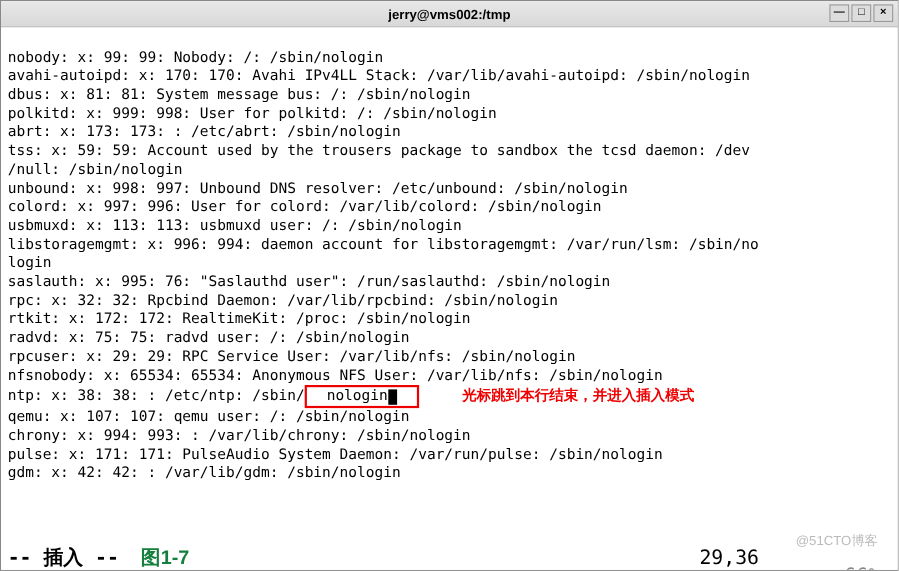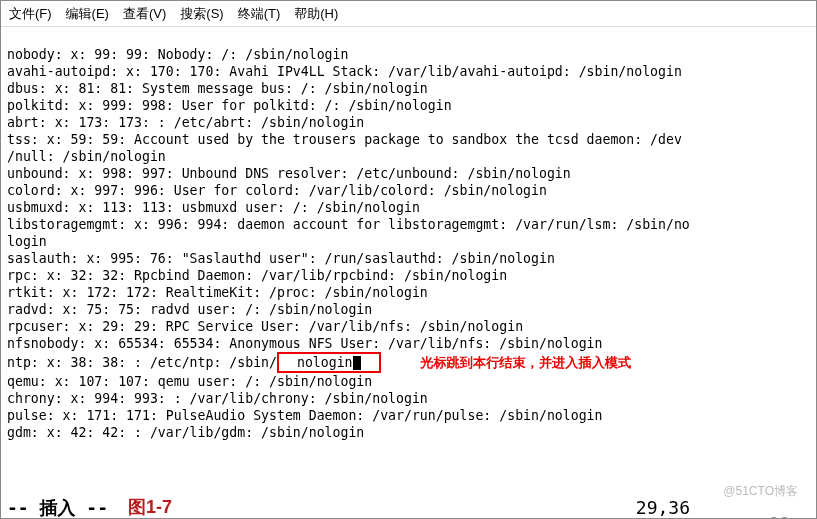--- a/index.html
+++ b/index.html
@@ -9,38 +9,38 @@
 .titlebar .ctrls { position: absolute; right: 4px; top: 3px; display: flex; gap: 2px; }
 .tbtn { width: 18px; height: 16px; background: #ddd; border: 1px solid #999; font-size: 10px; text-align: center; line-height: 14px; cursor: pointer; }
 .menubar { height: 26px; display: flex; align-items: center; padding: 0 8px; gap: 14px; font-size: 13px; border-bottom: 1px solid #ddd; }
 .menubar span { cursor: pointer; }
 .term { flex: 1; background: #fff; color: #000; font-family: "DejaVu Sans Mono","Courier New",monospace; font-size: 13.2px; line-height: 17px; padding: 2px 6px; position: relative; white-space: pre; overflow: hidden; }
 .redbox { border: 2px solid #e00; padding: 0 18px; display: inline-block; }
 .cursor { background: #000; color: #000; display: inline-block; width: 8px; height: 14px; vertical-align: text-bottom; }
 .anno { color: #e00; font-weight: bold; font-family: Liberation Sans, sans-serif; }
 .statusbar { position: absolute; bottom: 2px; left: 6px; right: 6px; font-family: "DejaVu Sans Mono",monospace; font-size: 18px; display: flex; }
 .status-left { font-weight: bold; }
-.status-fig { color: #b91c1c; font-weight: bold; margin-left: 20px; font-family: sans-serif; }
+.status-fig { color: #15803d; font-weight: bold; margin-left: 20px; font-family: sans-serif; }
 .status-pos { position: absolute; right: 120px; }
 .status-pct { position: absolute; right: 10px; color: #888; margin-top: 16px; }
 .watermark { position: absolute; right: 18px; bottom: 18px; color: #bbb; font-size: 12px; font-family: sans-serif; }
 </style>
 </head>
 <body>
 
 <div class="window">
+  <div class="titlebar">
+    <span>jerry@vms002:/tmp</span>
+    <div class="ctrls">
+      <div class="tbtn">—</div>
+      <div class="tbtn">□</div>
+      <div class="tbtn">×</div>
+    </div>
+  </div>
 
-  <div class="menubar">
-    <span>文件(F)</span>
-    <span>编辑(E)</span>
-    <span>查看(V)</span>
-    <span>搜索(S)</span>
-    <span>终端(T)</span>
-    <span>帮助(H)</span>
-  </div>
 
   <div class="term">
 <span>nobody: x: 99: 99: Nobody: /: /sbin/nologin</span>
 <span>avahi-autoipd: x: 170: 170: Avahi IPv4LL Stack: /var/lib/avahi-autoipd: /sbin/nologin</span>
 <span>dbus: x: 81: 81: System message bus: /: /sbin/nologin</span>
 <span>polkitd: x: 999: 998: User for polkitd: /: /sbin/nologin</span>
 <span>abrt: x: 173: 173: : /etc/abrt: /sbin/nologin</span>
 <span>tss: x: 59: 59: Account used by the trousers package to sandbox the tcsd daemon: /dev</span>
 <span>/null: /sbin/nologin</span>
 <span>unbound: x: 998: 997: Unbound DNS resolver: /etc/unbound: /sbin/nologin</span>

